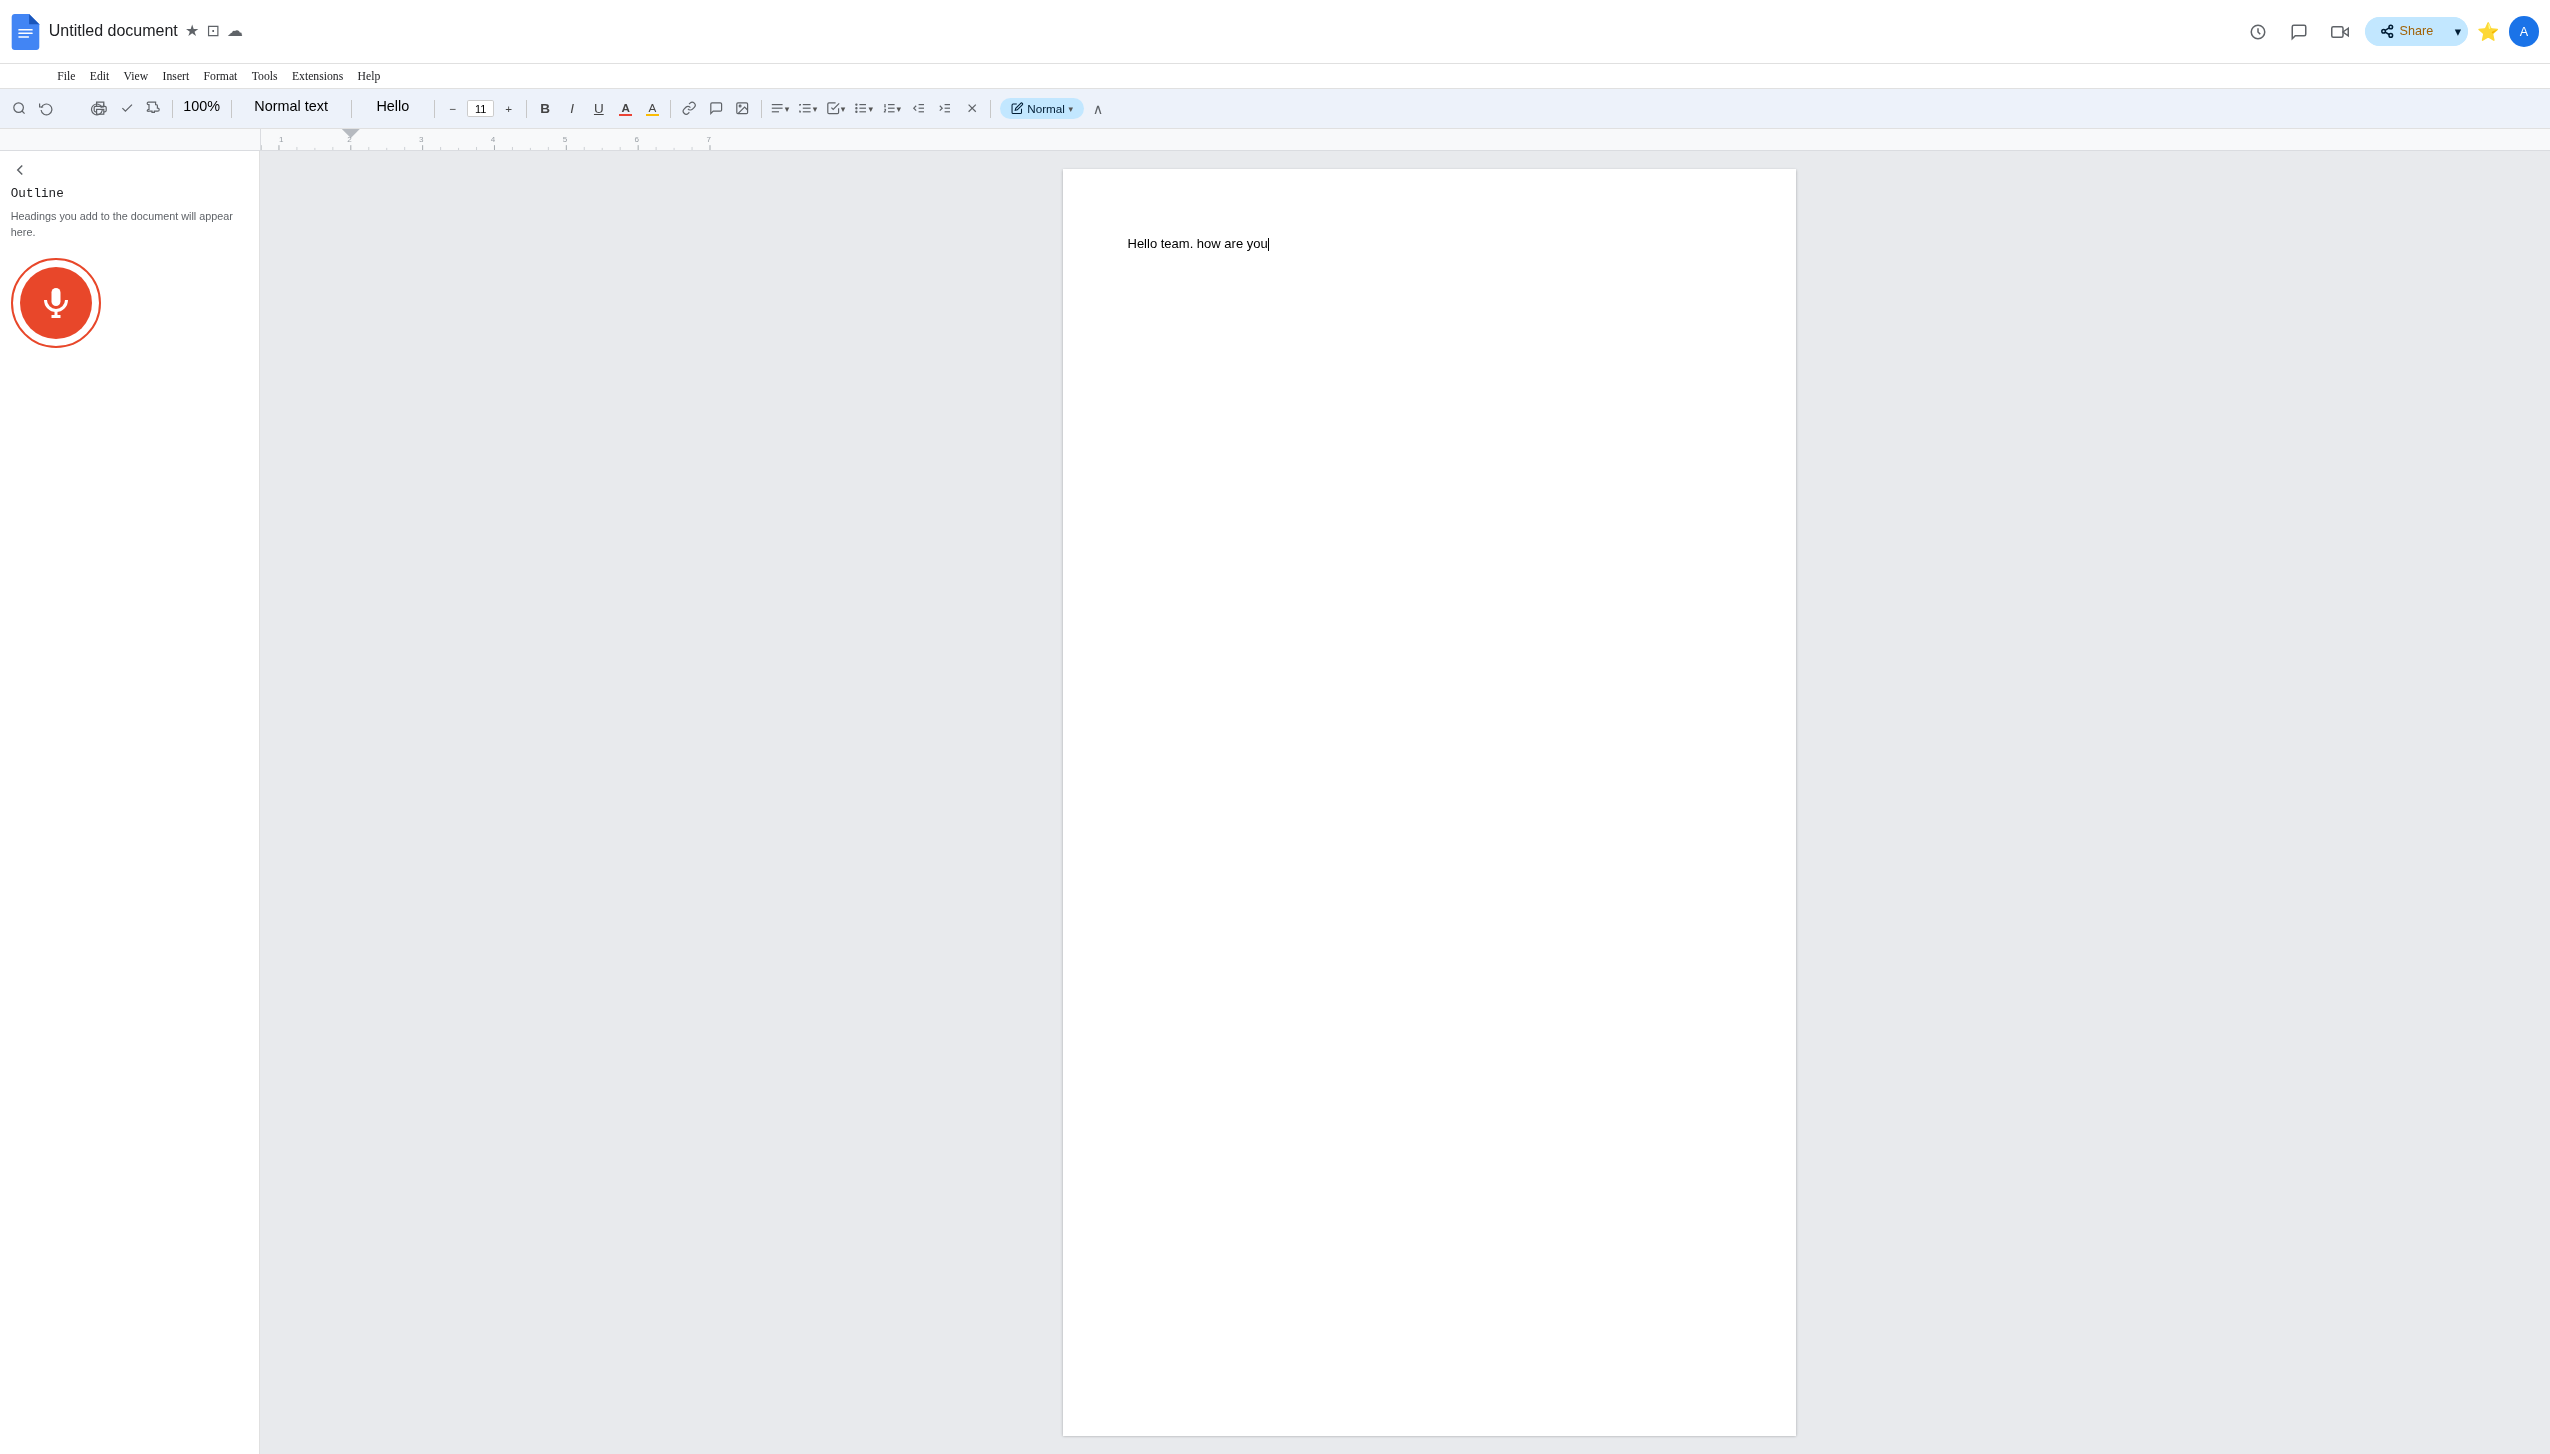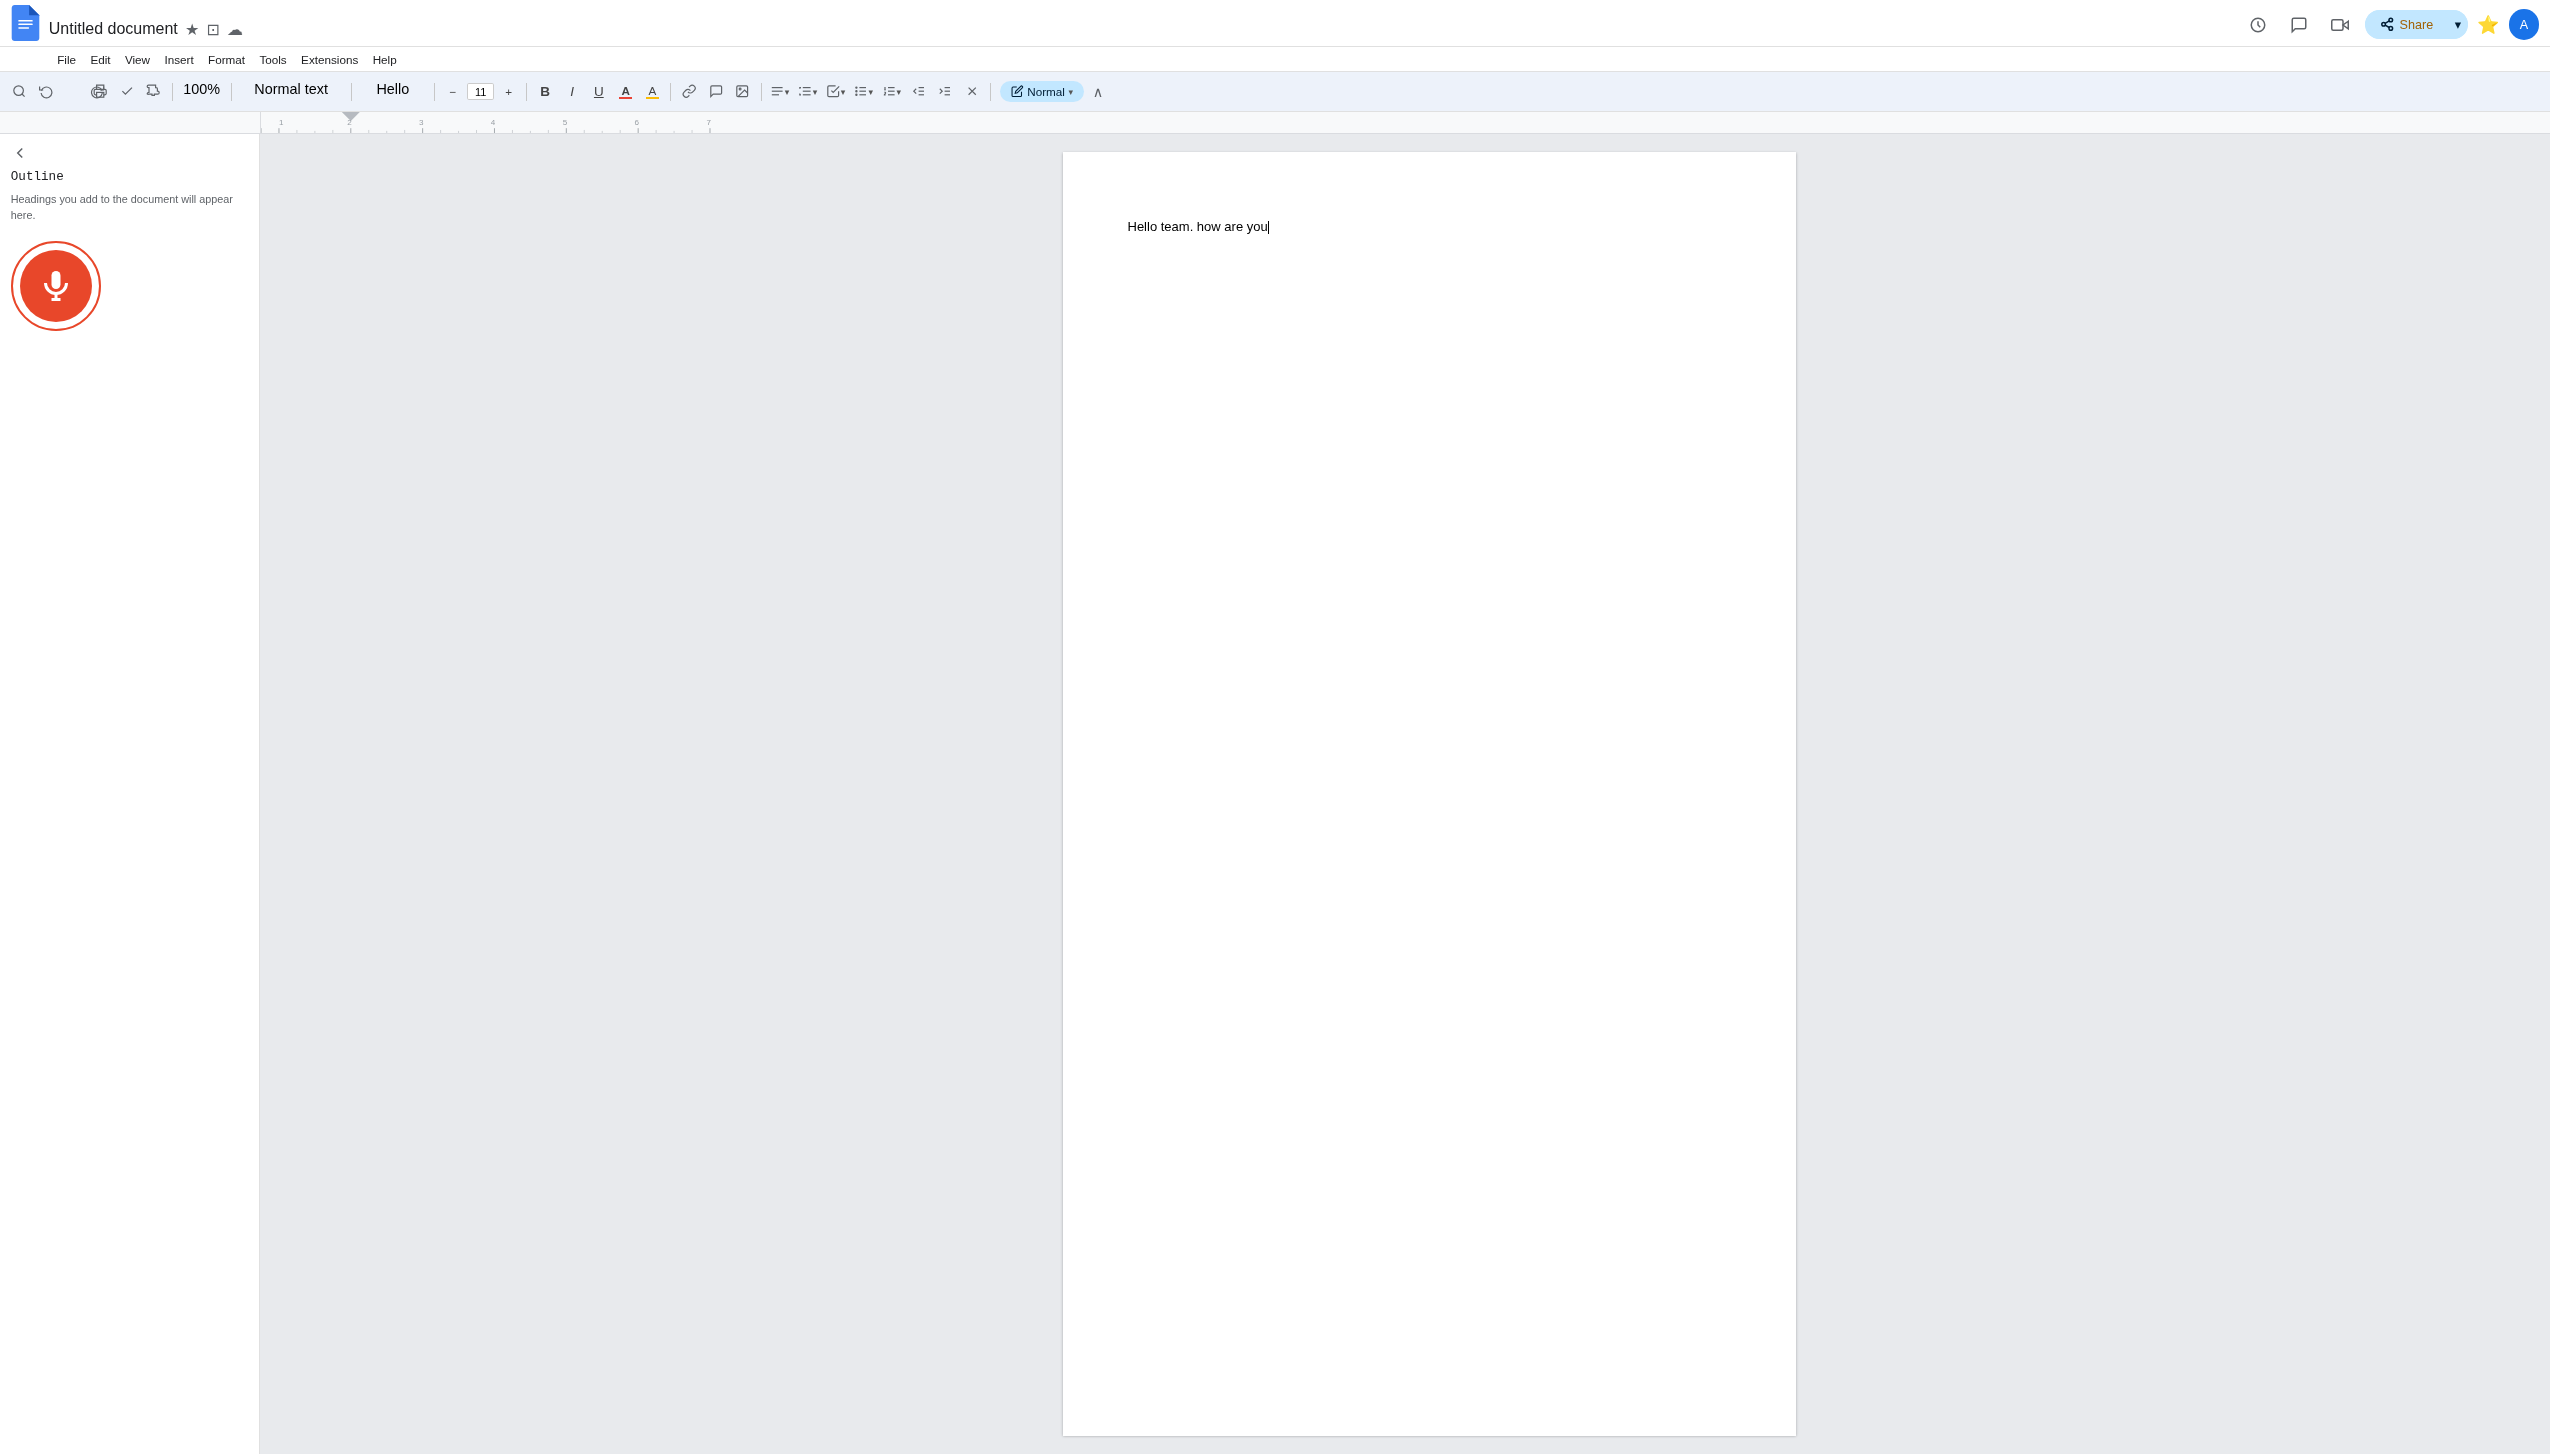--- a/index.html
+++ b/index.html
@@ -1,24 +1,24 @@
 <!DOCTYPE html>
 <html style="font-size:14.4px"><head>
   <meta charset="utf-8">
   <style>
     * { box-sizing: border-box; margin: 0; padding: 0; }
     body { font-family: 'Arial', sans-serif; background: #f0f0f0; height: 100vh; overflow: hidden; display: flex; flex-direction: column; }
 
     
     #title-bar {
       display: flex;
-      align-items: flex-end;
+      align-items: center;
       background: #fff;
       padding: 5.4px 10.8px;
-      height: 47px;
+      height: 64px;
       border-bottom: 0.9px solid #e0e0e0;
     }
     #doc-icon {
       width: 29px;
       height: 36px;
       margin-right: 9px;
       flex-shrink: 0;
     }
     #title-area {
       display: flex;
@@ -361,21 +361,21 @@
       </button>
       <button id="share-dropdown">▾</button>
     </div>
     <span id="bookmark-icon" class="title-icon" style="font-size:18px;">⭐</span>
     <div id="avatar">
       <span>A</span>
     </div>
   </div>
 </div>
 
-<div style="display:flex; align-items:center; background:#fff; padding: 0 50px; height:25px; border-bottom:0.9px solid #e0e0e0;">
+<div style="display:flex; align-items:center; background:#fff; padding: 0 50px; height:25px; border-bottom:0.9px solid #e0e0e0;font-family:Liberation Serif, serif;">
   <span class="menu-item">File</span>
   <span class="menu-item">Edit</span>
   <span class="menu-item">View</span>
   <span class="menu-item">Insert</span>
   <span class="menu-item">Format</span>
   <span class="menu-item">Tools</span>
   <span class="menu-item">Extensions</span>
   <span class="menu-item">Help</span>
 </div>
 

